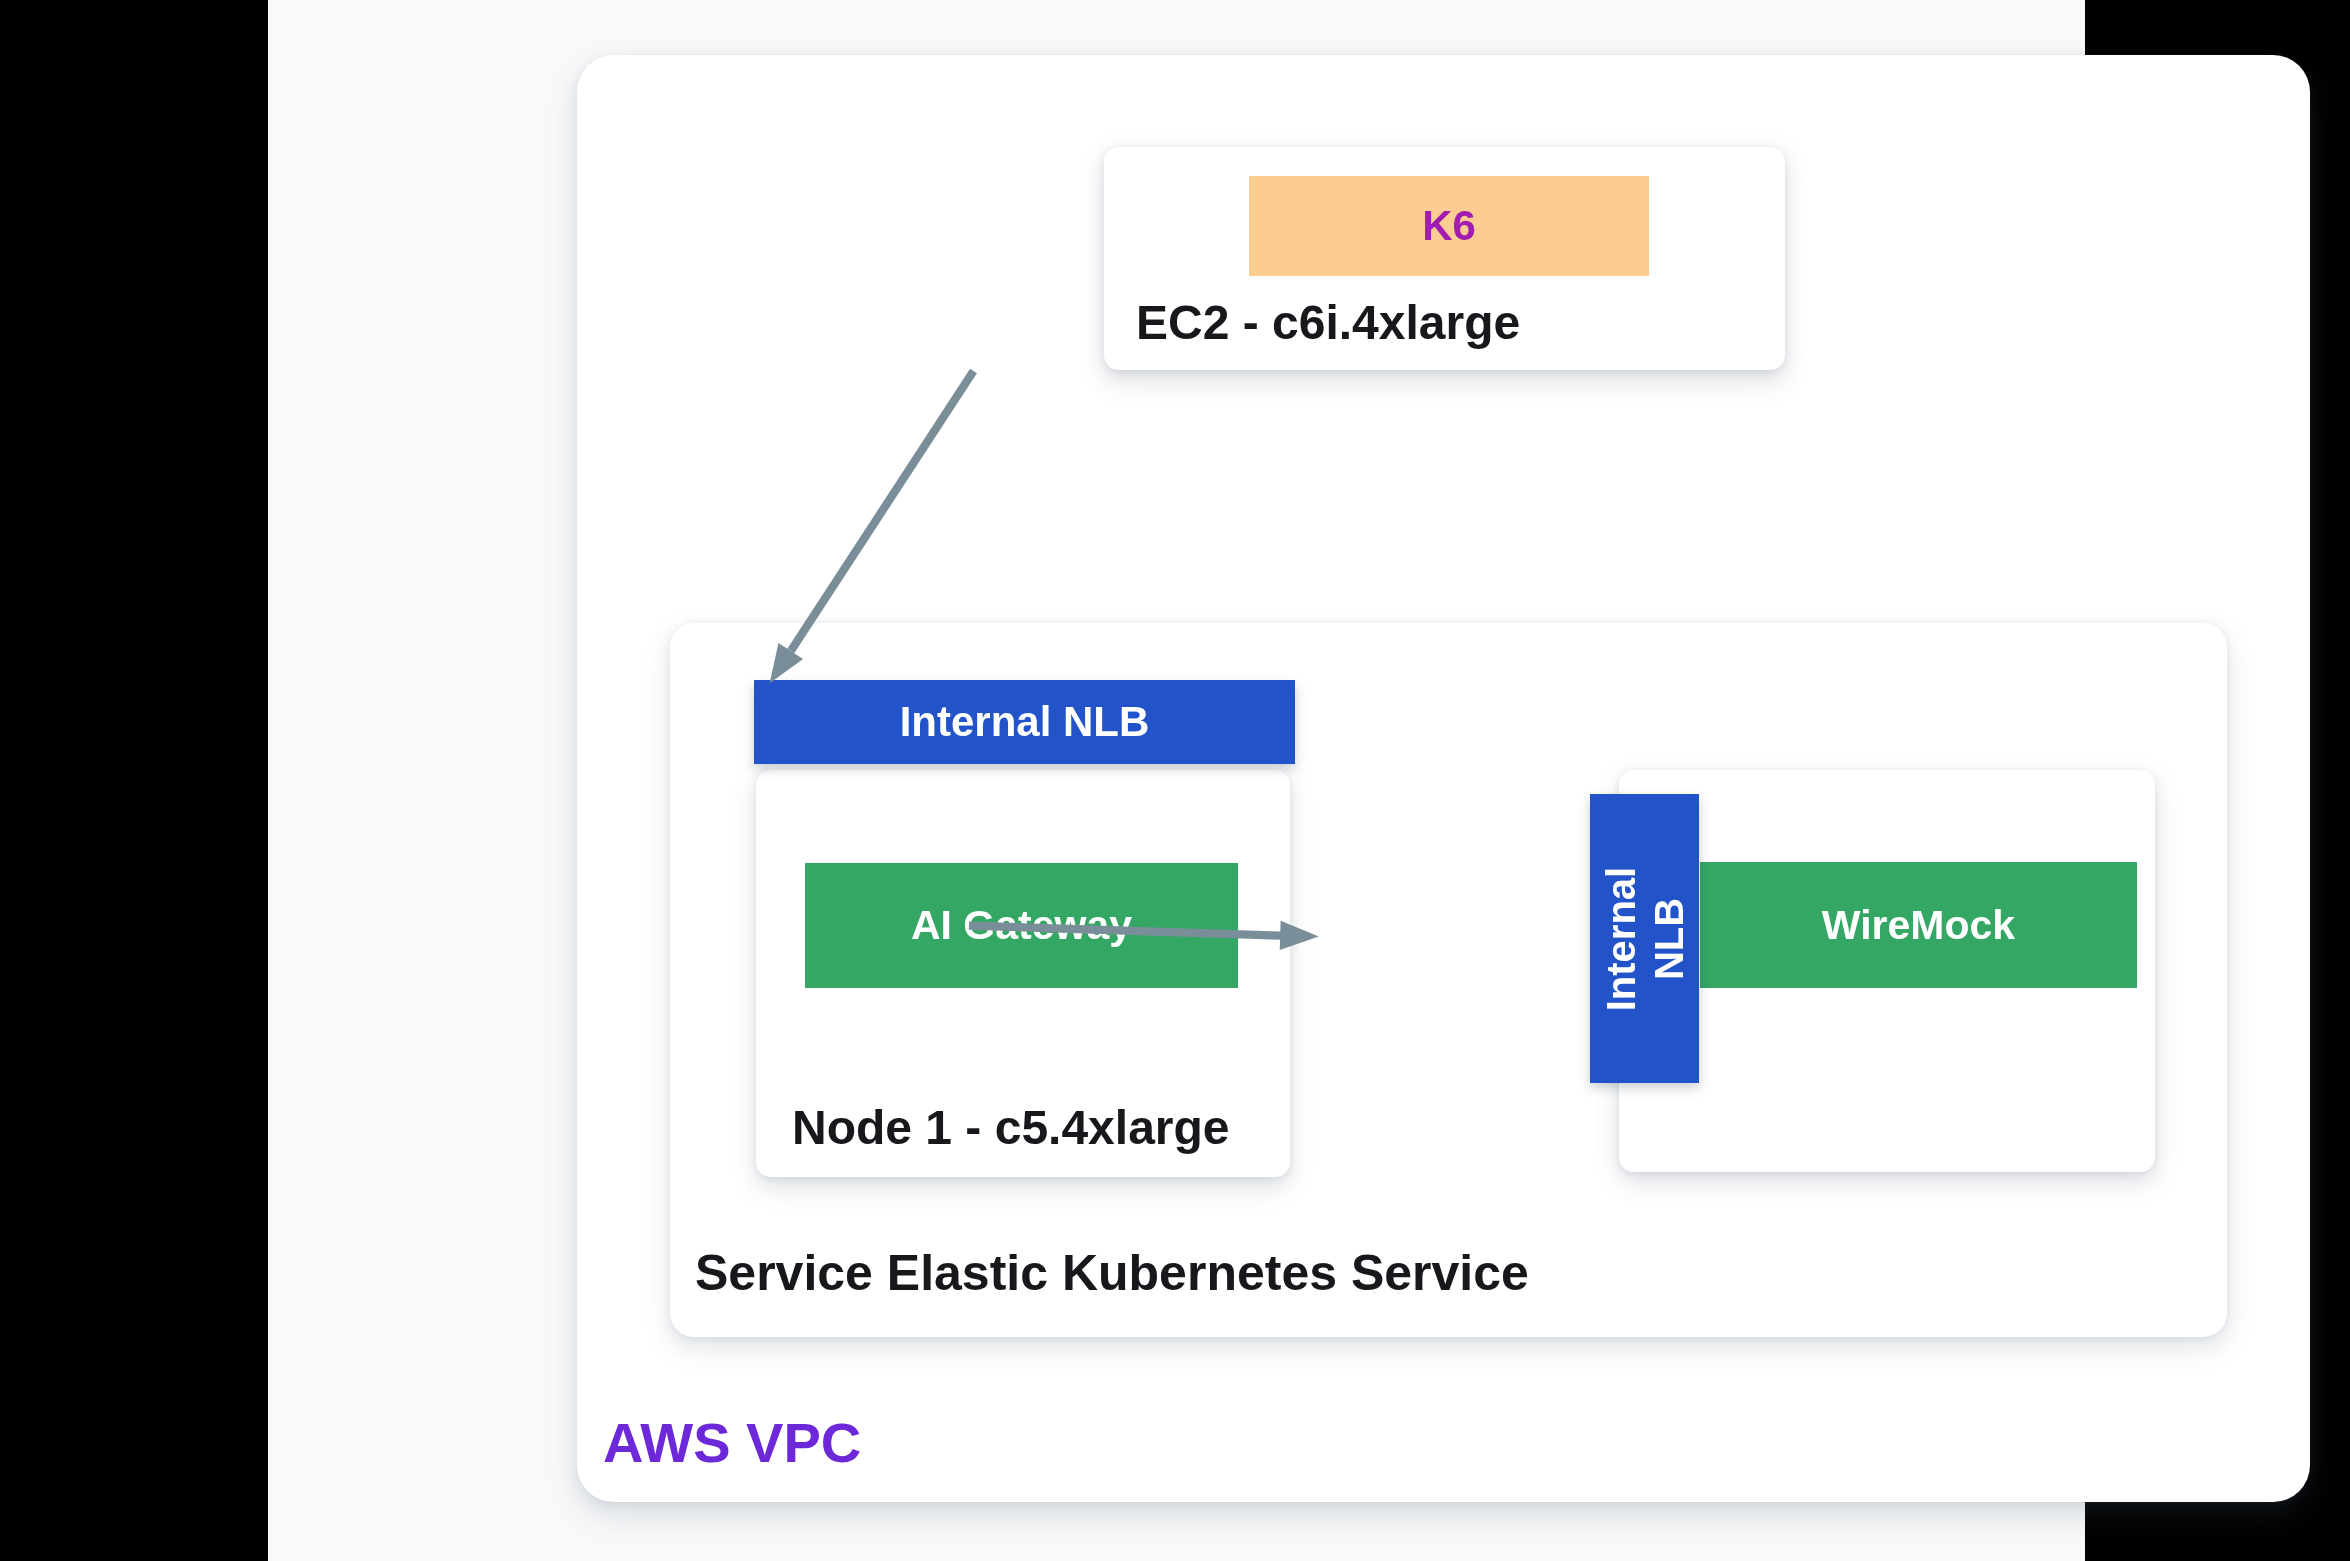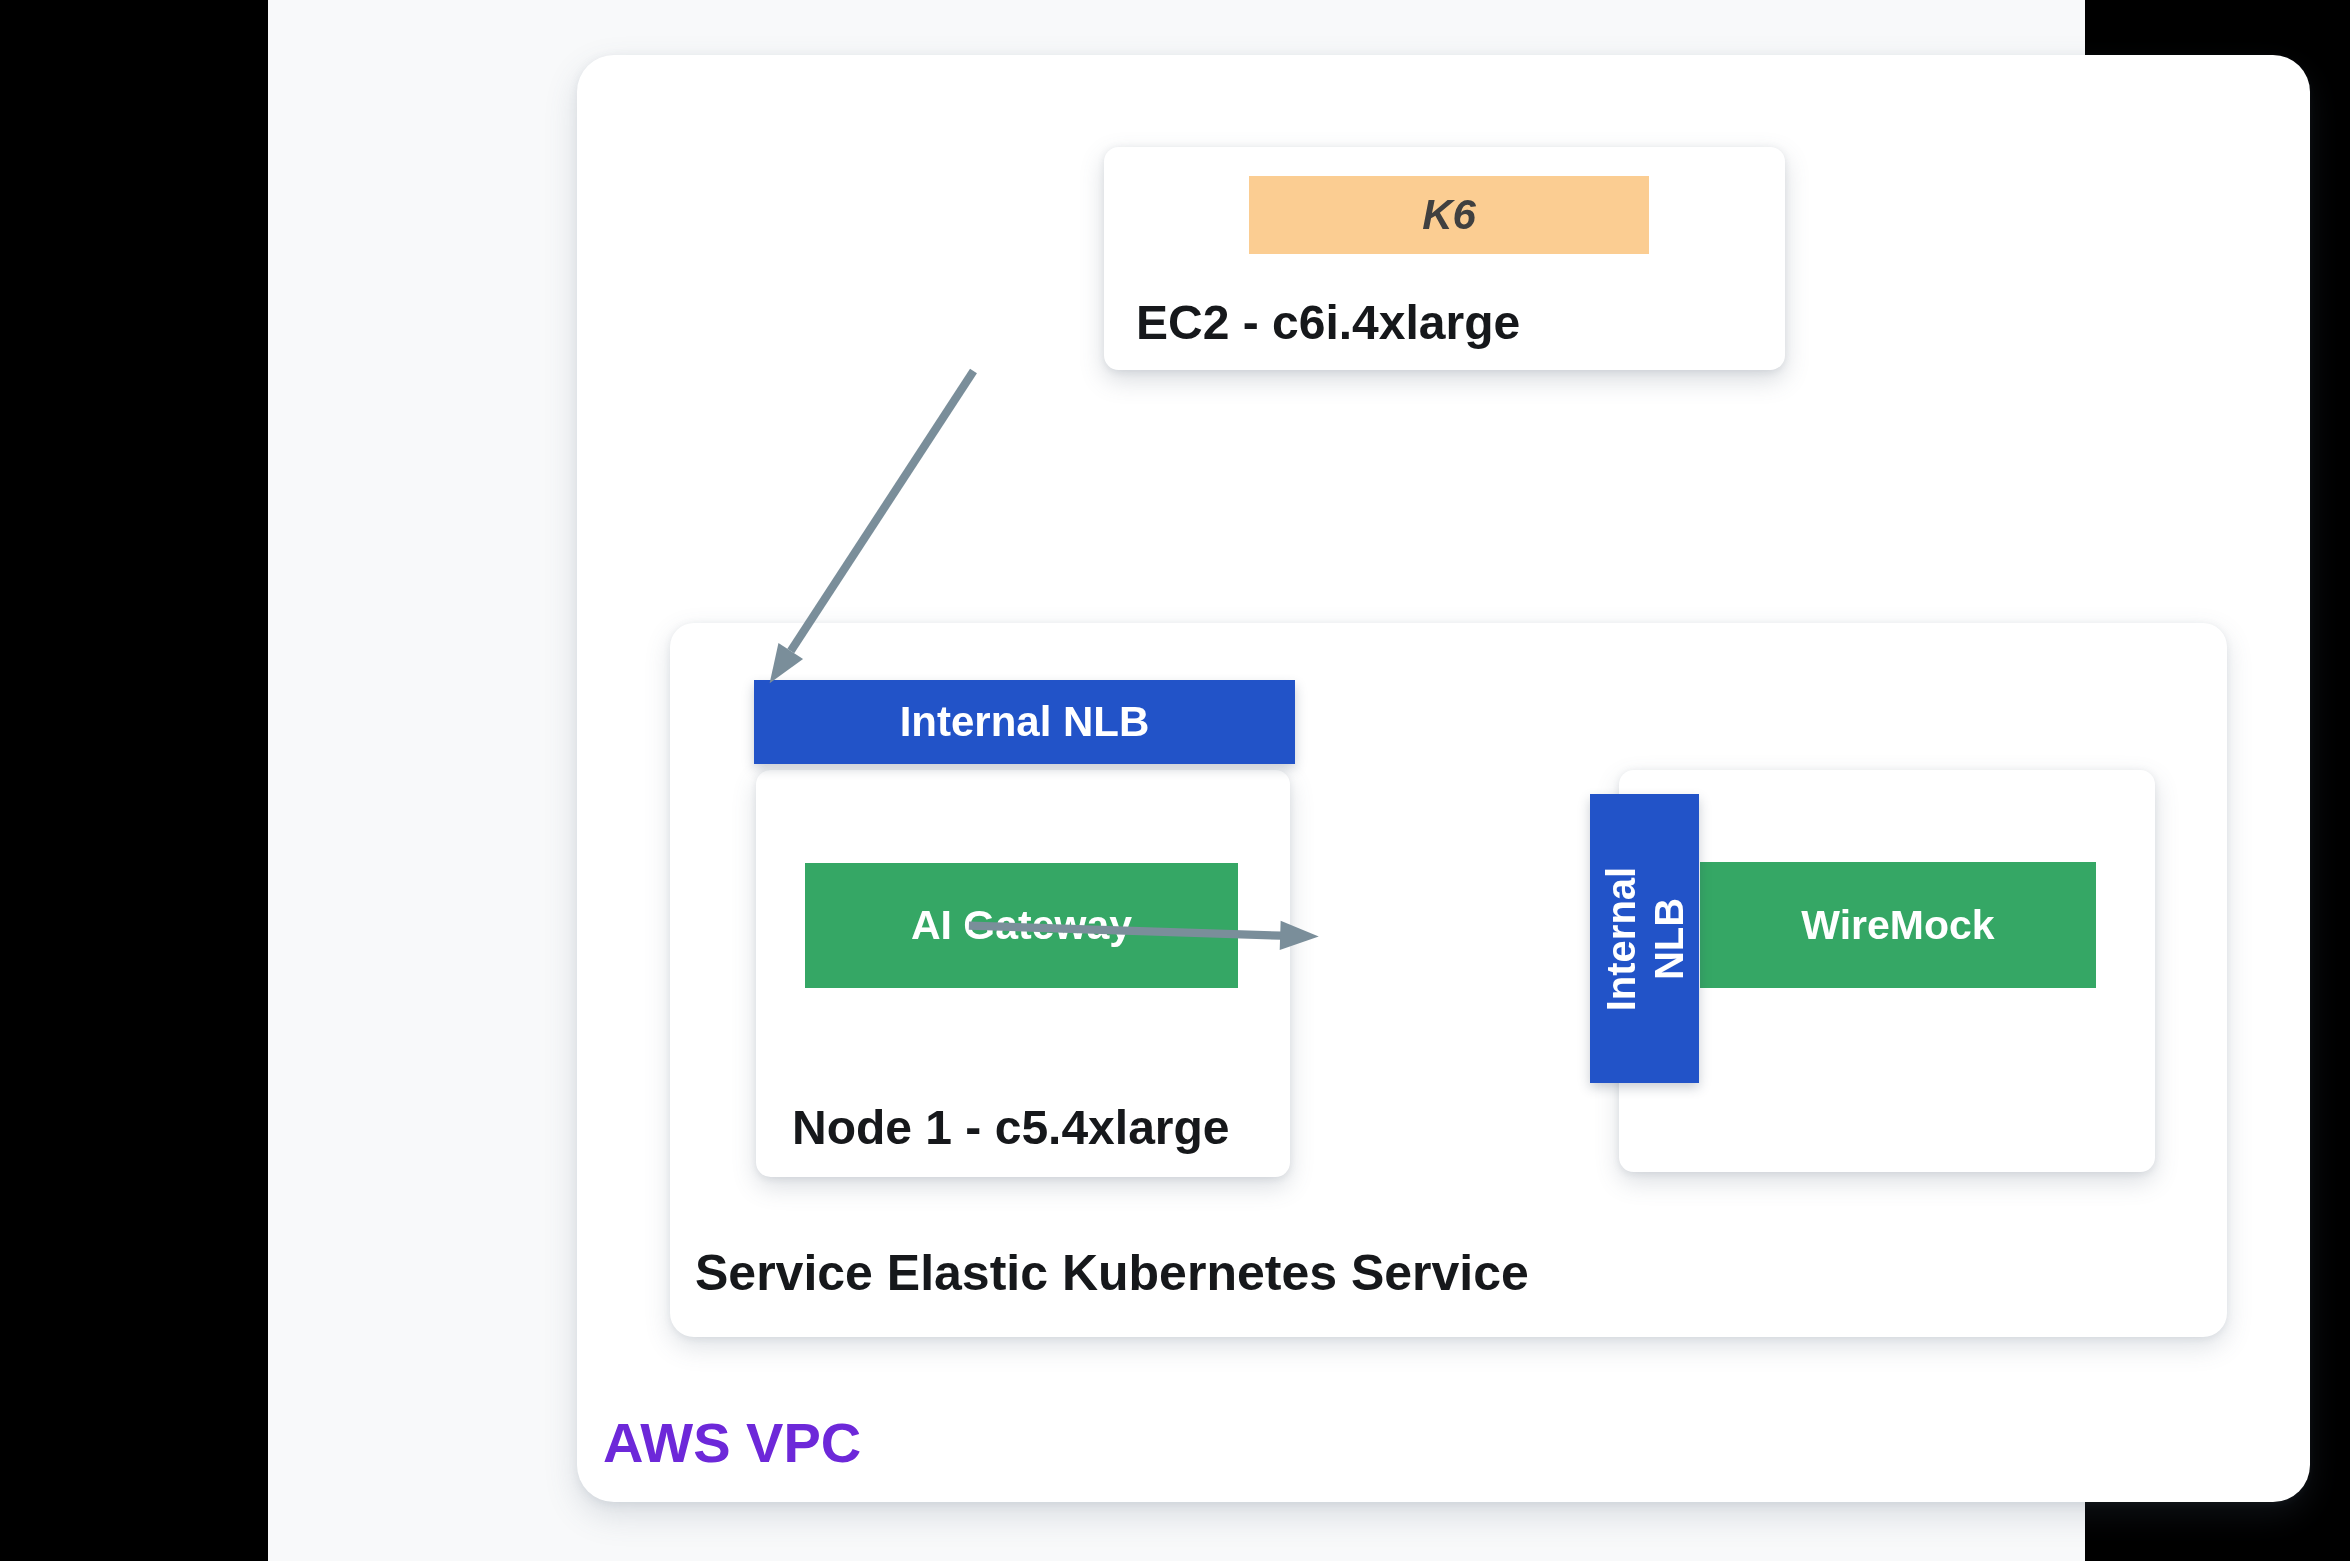--- a/index.html
+++ b/index.html
@@ -38,23 +38,23 @@
     font-size: 56px; font-weight: 700; color: #6d28d9;
   }
   .ec2-card {
     left: 836px; top: 147px;
     width: 681px; height: 223px;
     box-shadow: 0 9.2px 24px rgba(80, 95, 115, 0.22), 0 1.8px 7.3px rgba(80, 95, 115, 0.12);
   }
   .k6-box {
     position: absolute;
     left: 145px; top: 29px;
-    width: 400px; height: 78px;
+    width: 400px; height: 100px;
     display: flex; align-items: center; justify-content: center;
-    font-size: 42px; font-weight: 700; color: #404040; font-style: italic;
+    font-size: 42px; font-weight: 700; color: #a21caf;
   }
   .ec2-label {
     position: absolute;
     left: 32px; bottom: 20px;
     font-size: 48px; font-weight: 700; color: #16181B;
   }
   .eks {
     left: 402px; top: 623px;
     width: 1557px; height: 714px;
     border-radius: 24px;
@@ -81,21 +81,21 @@
     white-space: nowrap;
   }
   .node1-card .node-label { left: 36px; bottom: 22px; }
   .node2-card .node-label { left: 18.4px; bottom: 20px; }
   .green-box {
     position: absolute;
     display: flex; align-items: center; justify-content: center;
     font-size: 41px; font-weight: 700; color: #FFFFFF;
   }
   .ai-gateway { left: 49px; top: 93px; width: 433px; height: 125px; }
-  .wiremock   { left: 81px; top: 92px; width: 396px; height: 126px; }
+  .wiremock   { left: 81px; top: 92px; width: 437px; height: 126px; }
   .nlb-h {
     position: absolute;
     left: 486px; top: 680px;
     width: 541px; height: 84px;
     display: flex; align-items: center; justify-content: center;
     font-size: 42px; font-weight: 700; color: #FFFFFF;
     box-shadow: 0 4.6px 11px rgba(40, 55, 80, 0.25);
   }
   .nlb-v {
     position: absolute;

